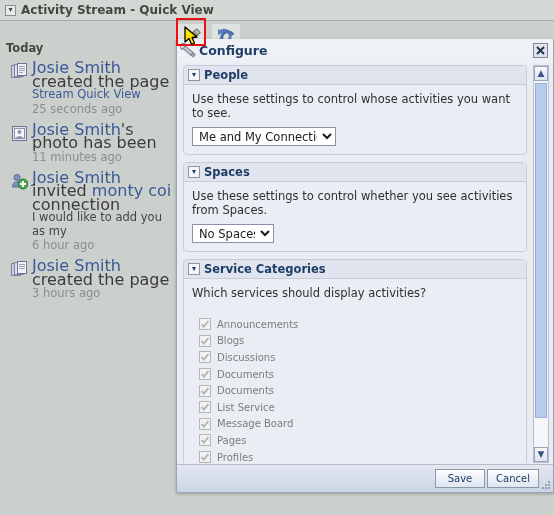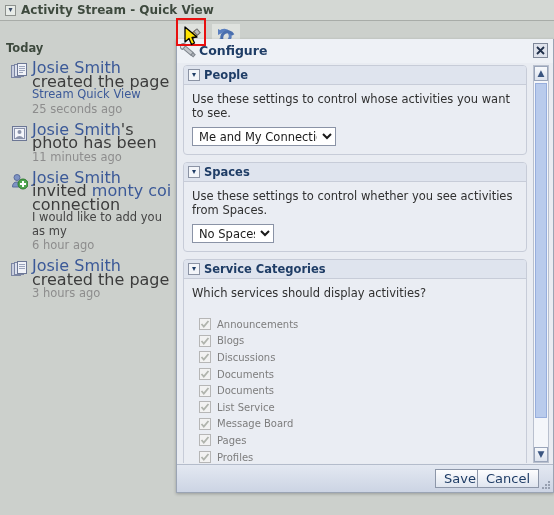--- a/index.html
+++ b/index.html
@@ -312,21 +312,21 @@
     border-top: 1px solid #b4bccb;
     box-sizing: border-box;
   }
   .dlg-btn {
     position: absolute;
     top: 4px;
     height: 19px;
     min-width: 50px;
     padding: 0 8px;
     font-family: "DejaVu Sans", sans-serif;
-    font-size: 13px;
+    font-size: 10px;
     color: #1f3d66;
     background: linear-gradient(#fdfdfe, #dfe5ef);
     border: 1px solid #8d97a9;
     box-sizing: border-box;
     cursor: pointer;
   }
   .btn-save { right: 68px; }
   .btn-cancel { right: 14px; margin-left: 20px; }
   .resize-grip {
     position: absolute;

